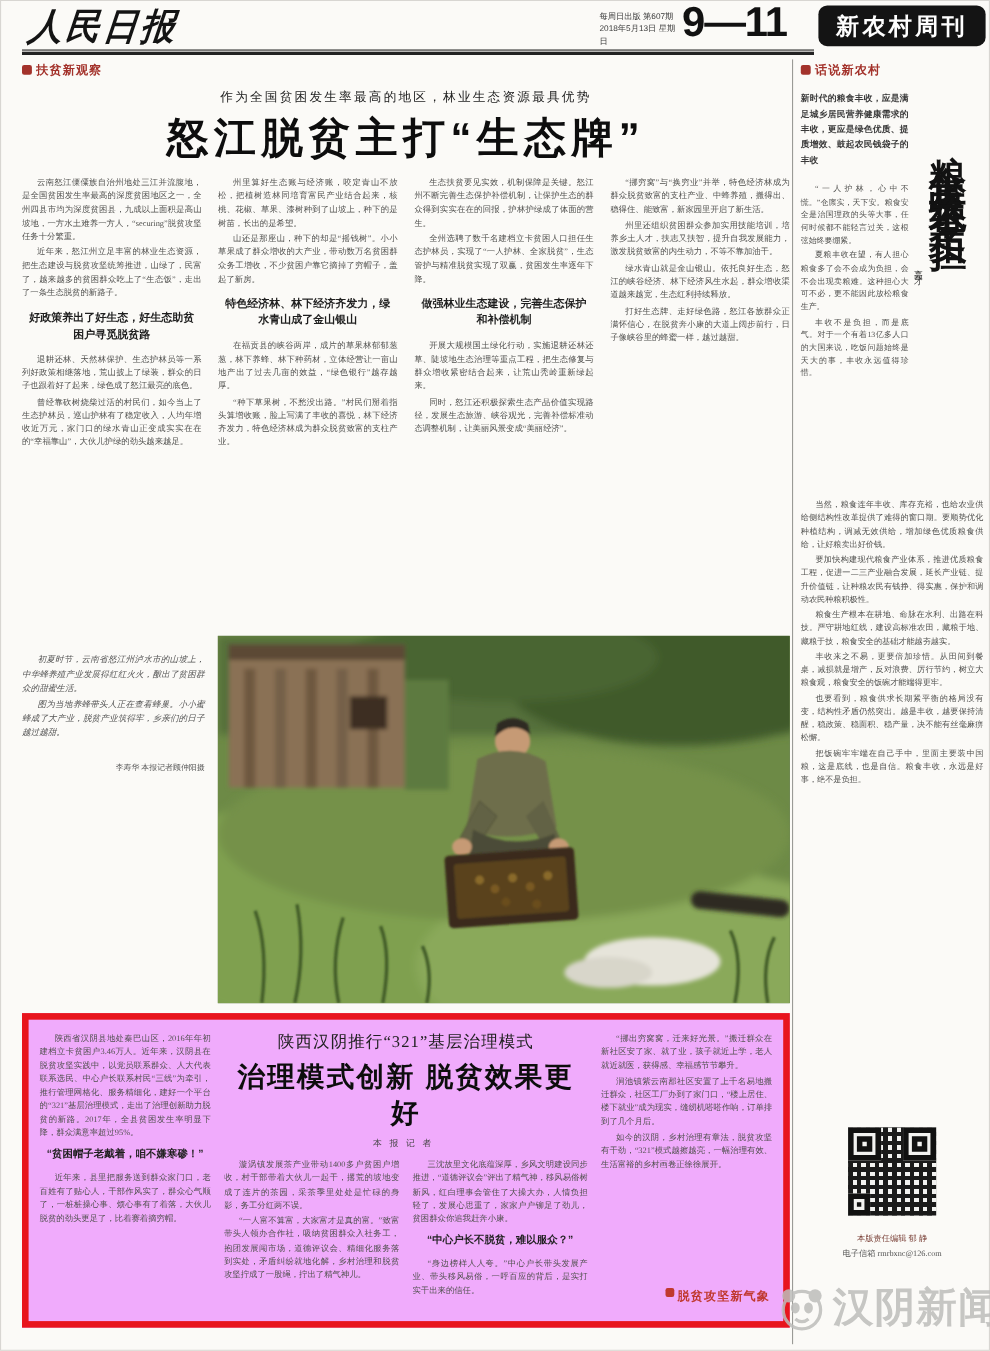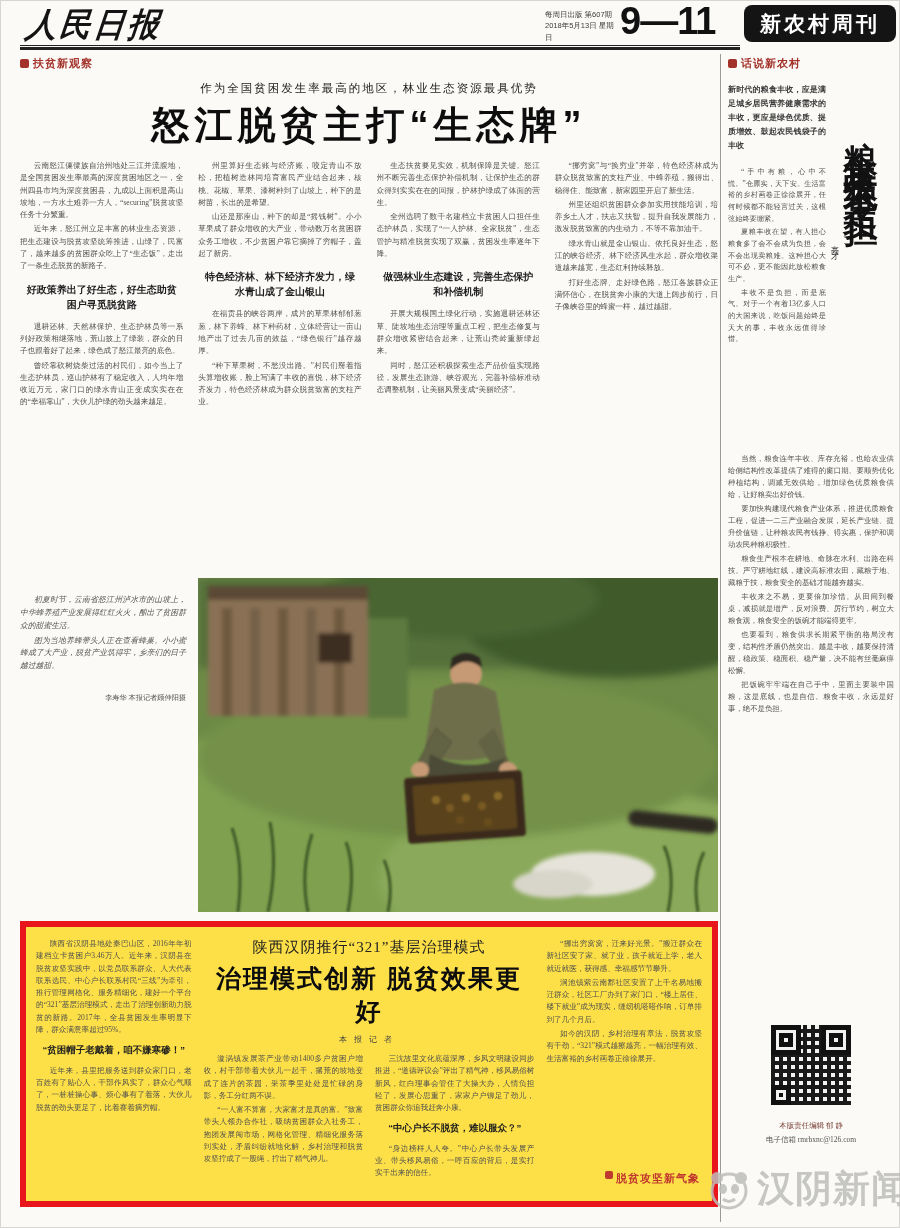--- a/index.html
+++ b/index.html
@@ -44,21 +44,21 @@
   .photo-sec { display:flex; gap:12px; margin-top:6px; height:334px; }
   .photo-info { width:166px; position:relative; }
   .photo-title { margin-top:88px; text-align:center; font-size:24px; font-weight:bold;
     color:#191919; letter-spacing:6px; line-height:1.7; }
   .photo-cap { margin-top:16px; font-size:7.8px; line-height:1.65; color:#555;
     font-style:italic; text-align:justify; filter:blur(.25px); }
   .photo-credit { text-align:right; font-size:7.2px; color:#555; margin-top:20px; filter:blur(.25px); }
   .photo-frame { flex:1; overflow:hidden; background:#4f6b35; }
   
   .red-box { margin-top:9px; width:698px; height:286px; border:6px solid #e8151d;
-    background:#fde047; display:flex; gap:12px; padding:11px 10px; }
+    background:#f0abfc; display:flex; gap:12px; padding:11px 10px; }
   .rcol { width:158px; overflow:hidden; position:relative; }
   .rcenter { width:336px; display:flex; flex-direction:column; }
   .rkicker { text-align:center; font-size:15px; color:#222; letter-spacing:1px; }
   .rheadline { text-align:center; font-size:25px; font-weight:bold; color:#0d0d0d;
     letter-spacing:2px; font-family:"Liberation Sans",sans-serif; margin-top:5px; }
   .rbyline { text-align:center; font-size:8px; color:#444; letter-spacing:7px; margin-top:6px; }
   .rtwocol { display:flex; gap:12px; margin-top:8px; flex:1; overflow:hidden; }
   .rtwocol .col { flex:1; }
   .rsubhead { font-size:9.5px; margin:7px 0; }
   .red-tag { position:absolute; right:2px; bottom:4px; color:#c0392f; font-weight:bold;
@@ -260,21 +260,21 @@
           </div>
       </div>
       <div class="rcenter">
         <div class="rkicker">陕西汉阴推行“321”基层治理模式</div>
         <div class="rheadline">治理模式创新 脱贫效果更好</div>
         <div class="rbyline">本报记者</div>
         <div class="rtwocol">
           <div class="col">
             <div class="bodytext">
                 <p class="para">漩涡镇发展茶产业带动1400多户贫困户增收，村干部带着大伙儿一起干，撂荒的坡地变成了连片的茶园，采茶季里处处是忙碌的身影，务工分红两不误。</p>
-                <p class="para">“一人富不算富，大家富才是真的富。”致富带头人领办合作社，吸纳贫困群众入社务工，抱团发展闯市场，网格化管理、精细化服务落到实处，矛盾纠纷就地化解，乡村治理和脱贫攻坚拧成了一股绳，拧出了精气神儿。</p>
+                <p class="para">“一人富不算富，大家富才是真的富。”致富带头人领办合作社，吸纳贫困群众入社务工，抱团发展闯市场，道德评议会、精细化服务落到实处，矛盾纠纷就地化解，乡村治理和脱贫攻坚拧成了一股绳，拧出了精气神儿。</p>
               </div>
           </div>
           <div class="col">
             <div class="bodytext">
                 <p class="para">三沈故里文化底蕴深厚，乡风文明建设同步推进，“道德评议会”评出了精气神，移风易俗树新风，红白理事会管住了大操大办，人情负担轻了，发展心思重了，家家户户铆足了劲儿，贫困群众你追我赶奔小康。</p>
               </div>
             <div class="subhead rsubhead">“中心户长不脱贫，难以服众？”</div>
             <div class="bodytext">
                 <p class="para">“身边榜样人人夸。”中心户长带头发展产业、带头移风易俗，一呼百应的背后，是实打实干出来的信任。</p>
               </div>
@@ -298,21 +298,21 @@
   <div class="side-divider"></div>
   <div class="sidebar">
     <div class="red-label">
       <span class="red-sq"></span>
       <span>话说新农村</span>
     </div>
     <div class="sb-top">
       <div class="sb-colA">
         <div class="sb-intro">新时代的粮食丰收，应是满足城乡居民营养健康需求的丰收，更应是绿色优质、提质增效、鼓起农民钱袋子的丰收</div>
         <div class="bodytext">
-            <p class="para">“手中有粮，心中不慌。”仓廪实，天下安。生活富裕的乡村画卷正徐徐展开，任何时候都不能轻言过关，这根弦始终要绷紧。</p>
+            <p class="para">“一人护林，心中不慌。”仓廪实，天下安。粮食安全是治国理政的头等大事，任何时候都不能轻言过关，这根弦始终要绷紧。</p>
             <p class="para">夏粮丰收在望，有人担心粮食多了会不会成为负担，会不会出现卖粮难。这种担心大可不必，更不能因此放松粮食生产。</p>
             <p class="para">丰收不是负担，而是底气。对于一个有着13亿多人口的大国来说，吃饭问题始终是天大的事，丰收永远值得珍惜。</p>
           </div>
       </div>
       <div class="sb-vert">
         <div class="vert-headline">粮食丰收绝不是负担</div>
         <div class="vert-author">高云才</div>
       </div>
     </div>
     <div class="sb-full">

